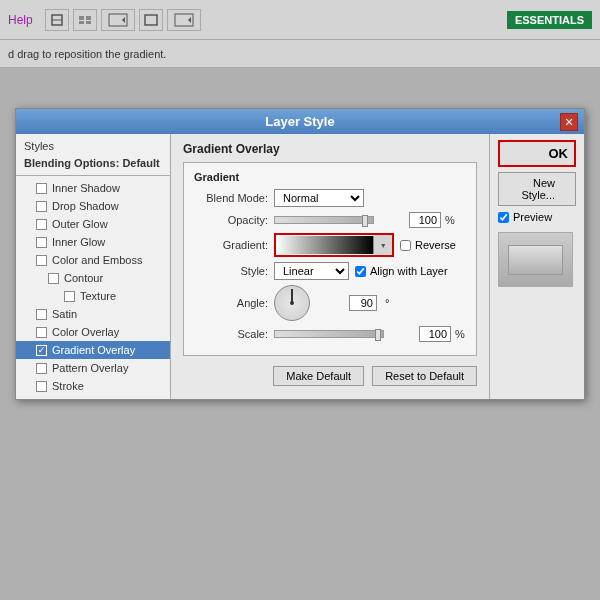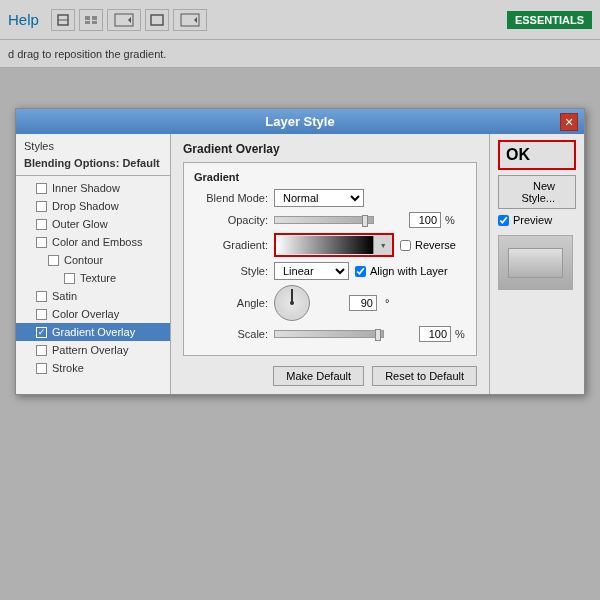--- a/index.html
+++ b/index.html
@@ -375,23 +375,23 @@
       flex-direction: column;
       gap: 5px;
       border-left: 1px solid #aaa;
       flex-shrink: 0;
     }
 
     .right-btn {
       background: #e0e0e0;
       border: 1px solid #999;
       padding: 4px 6px;
-      font-size: 16px;
-      cursor: pointer;
-      text-align: left;
+      font-size: 13px;
+      cursor: pointer;
+      text-align: right;
       width: 100%;
     }
 
     .right-btn.ok-btn {
       border: 2px solid #cc0000;
       font-weight: bold;
     }
 
     .new-style-btn {
       background: #e0e0e0;
@@ -445,21 +445,21 @@
     .dropdown-arrow::after {
       content: "▼";
       font-size: 7px;
       color: #555;
     }
   </style>
 </head>
 <body>
 
 <div class="top-bar">
-  <span style="font-size:15px; color:#0369a1; cursor:pointer; margin-right:12px;">Help</span>
+  <span style="font-size:12px; color:#a21caf; cursor:pointer; margin-right:12px;">Help</span>
   <div class="top-bar-icons">
     <div class="top-bar-icon-btn">
       <svg width="14" height="14" viewBox="0 0 14 14">
           <rect x="2" y="2" width="10" height="10" fill="none" stroke="#555" stroke-width="1.5"></rect>
           <line x1="2" y1="7" x2="12" y2="7" stroke="#555" stroke-width="1"></line>
         </svg>
     </div>
     <div class="top-bar-icon-btn">
       <svg width="14" height="14" viewBox="0 0 14 14">
           <rect x="1" y="3" width="5" height="4" fill="#888"></rect>
@@ -519,20 +519,24 @@
         <div class="styles-item">
           <div class="styles-checkbox"></div>
           <span>Drop Shadow</span>
         </div>
 
         <div class="styles-item">
           <div class="styles-checkbox"></div>
           <span>Outer Glow</span>
         </div>
 
+        <div class="styles-item">
+          <div class="styles-checkbox"></div>
+          <span>Inner Glow</span>
+        </div>
 
         <div class="styles-item">
           <div class="styles-checkbox"></div>
           <span>Color and Emboss</span>
         </div>
 
         <div class="styles-item" style="padding-left:32px;">
           <div class="styles-checkbox"></div>
           <span>Contour</span>
         </div>

